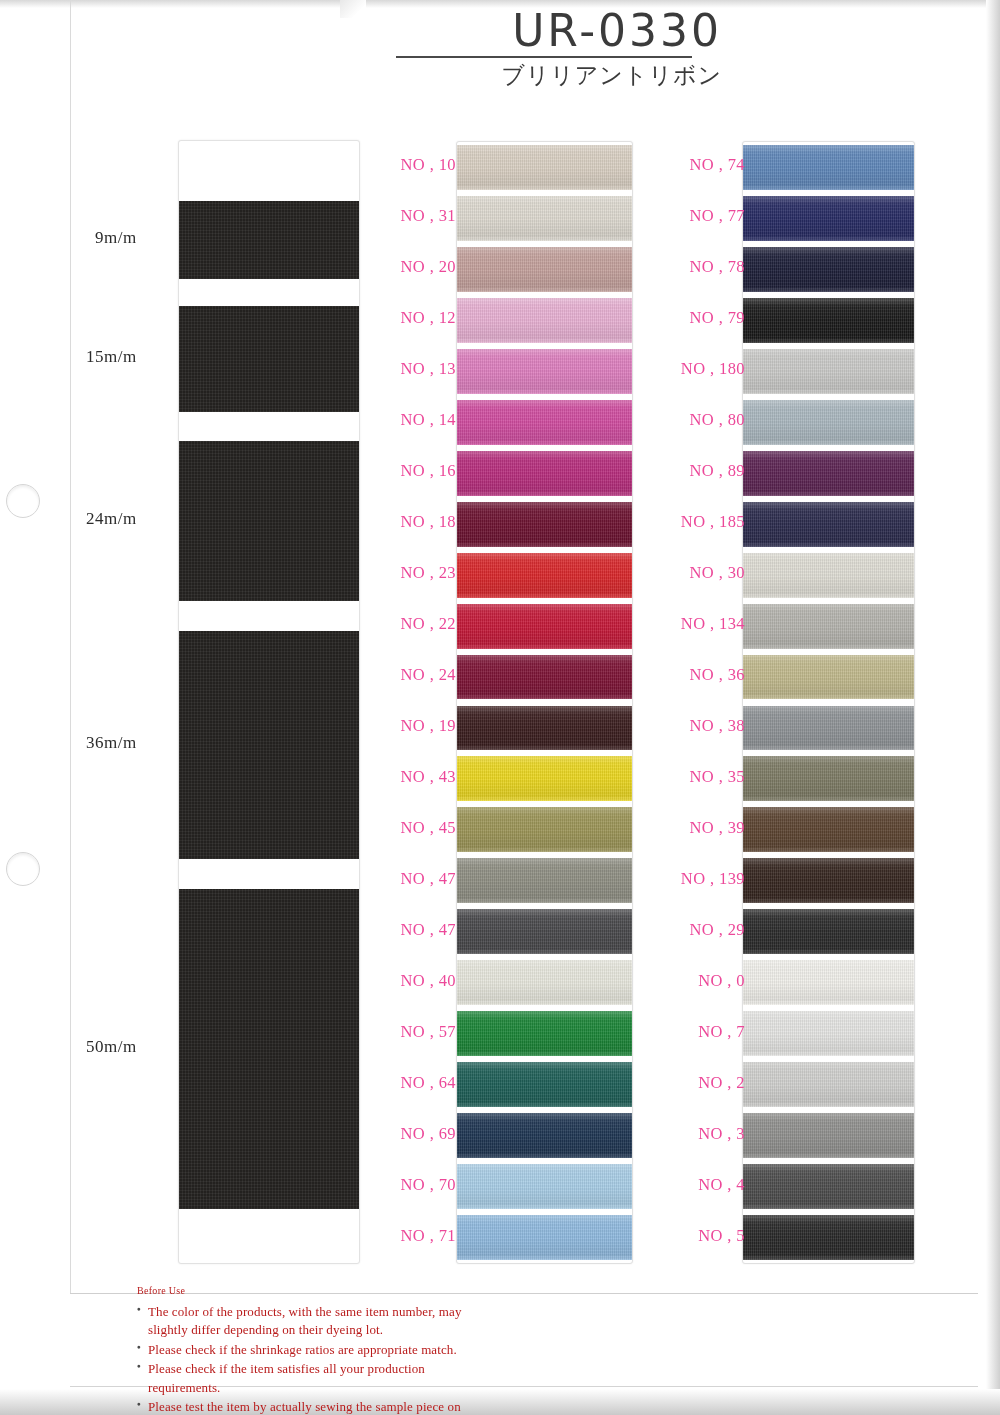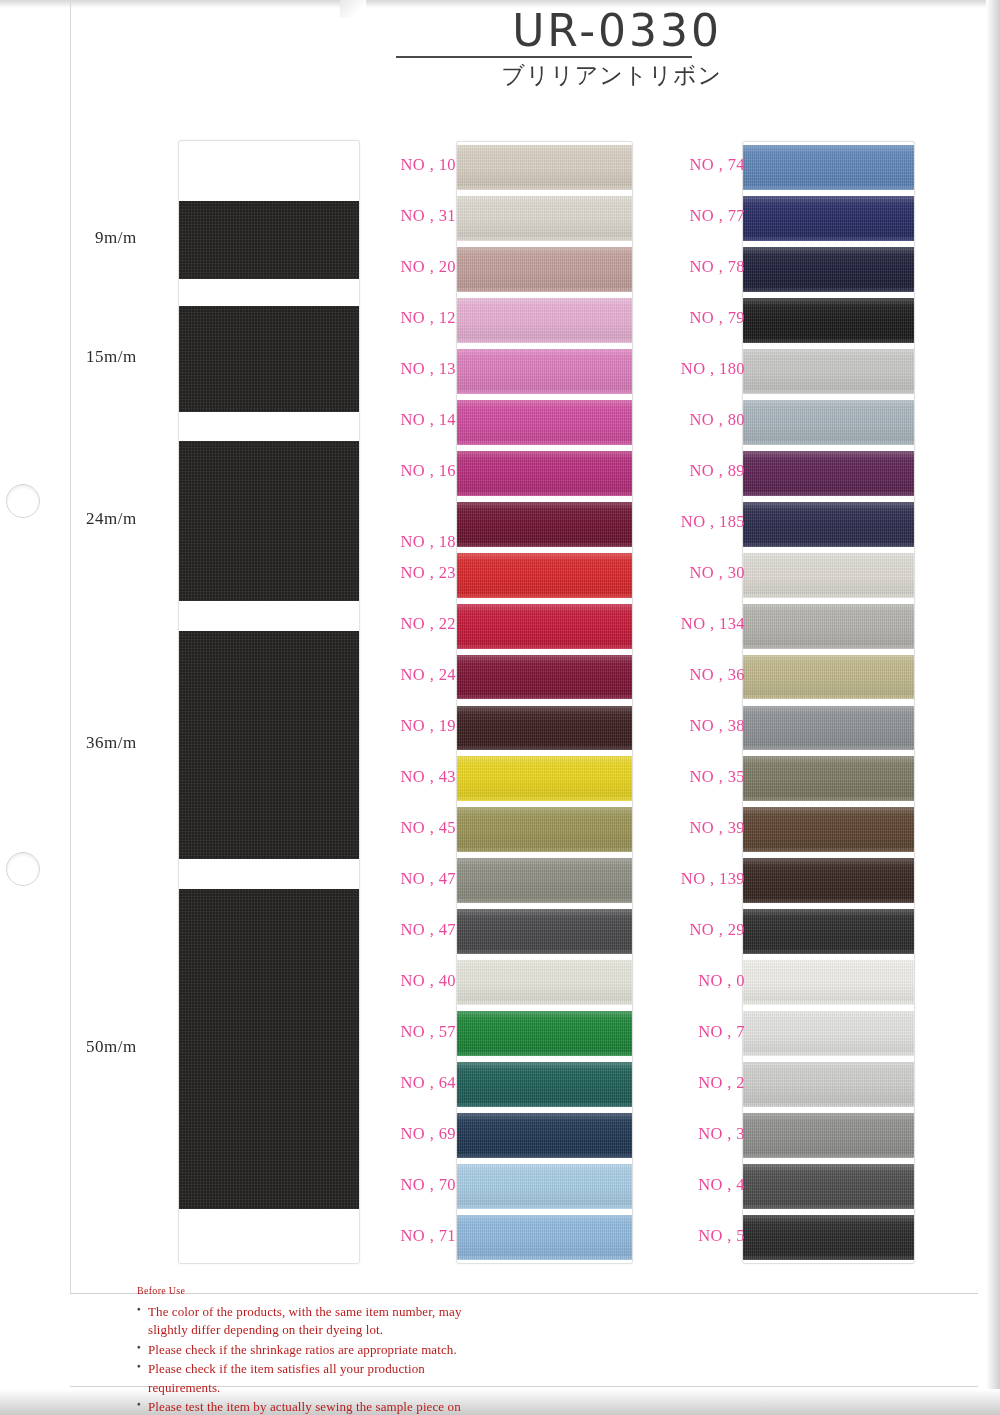--- a/index.html
+++ b/index.html
@@ -317,21 +317,21 @@
         <div class="swatch" style="top: 1073.05px; height: 44.9545px; background-color: rgb(143, 185, 222);"></div>
       </div>
       <div class="color-labels" style="left: 352px; top: 141px; height: 1121px;">
         <div class="color-label" style="top: 14.4773px;">NO , 10</div>
         <div class="color-label" style="top: 65.4318px;">NO , 31</div>
         <div class="color-label" style="top: 116.386px;">NO , 20</div>
         <div class="color-label" style="top: 167.341px;">NO , 12</div>
         <div class="color-label" style="top: 218.295px;">NO , 13</div>
         <div class="color-label" style="top: 269.25px;">NO , 14</div>
         <div class="color-label" style="top: 320.205px;">NO , 16</div>
-        <div class="color-label" style="top: 371.159px; margin-top: 20px;">NO , 18</div>
+        <div class="color-label" style="top: 371.159px;">NO , 18</div>
         <div class="color-label" style="top: 422.114px;">NO , 23</div>
         <div class="color-label" style="top: 473.068px;">NO , 22</div>
         <div class="color-label" style="top: 524.023px;">NO , 24</div>
         <div class="color-label" style="top: 574.977px;">NO , 19</div>
         <div class="color-label" style="top: 625.932px;">NO , 43</div>
         <div class="color-label" style="top: 676.886px;">NO , 45</div>
         <div class="color-label" style="top: 727.841px;">NO , 47</div>
         <div class="color-label" style="top: 778.795px;">NO , 47</div>
         <div class="color-label" style="top: 829.75px;">NO , 40</div>
         <div class="color-label" style="top: 880.705px;">NO , 57</div>

